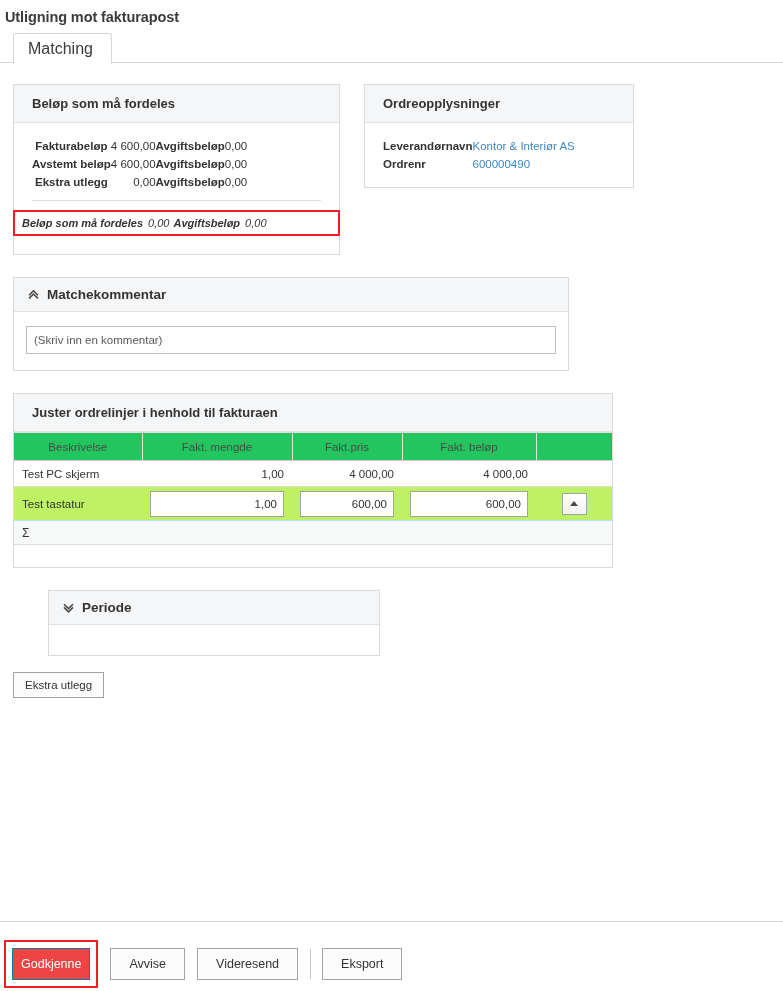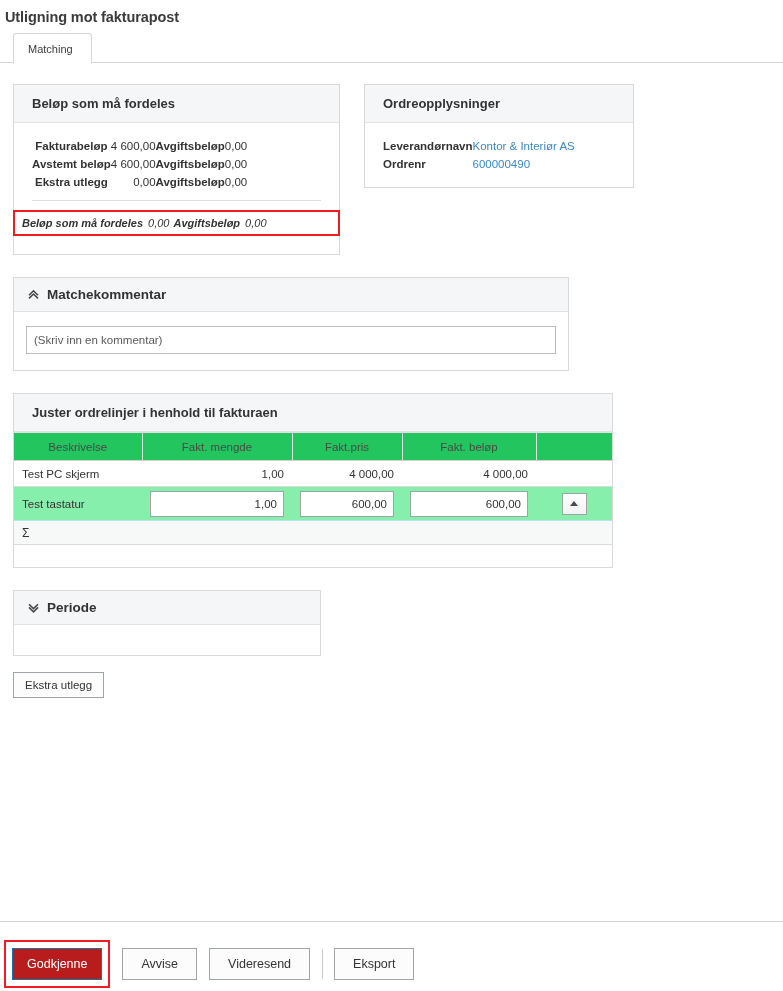--- a/index.html
+++ b/index.html
@@ -26,21 +26,21 @@
     position: relative;
     margin-top: 8px;
     height: 30px;
     border-bottom: 1px solid #d6d6d6;
   }
   .tab {
     position: absolute;
     left: 13px; top: 0;
     height: 31px;
     padding: 6px 18px 0 14px;
-    font-size: 11px;
+    font-size: 16px;
     color: #3b3b3b;
     background: #ffffff;
     border: 1px solid #d6d6d6;
     border-bottom: 1px solid #ffffff;
     border-radius: 3px 3px 0 0;
     line-height: 18px;
   }
 
   
   .content {
@@ -150,21 +150,21 @@
     font-size: 11.5px;
   }
   table.lines th:last-child { border-right: none; }
   table.lines td {
     border-bottom: 1px solid #dcdcdc;
     height: 26px;
     padding: 0 8px;
     color: #333333;
   }
   td.num { text-align: right; }
-  tr.row-sel td { background: #86efac; border-bottom: 1px solid #b3e4f4; }
+  tr.row-sel td { background: #bef264; border-bottom: 1px solid #b3e4f4; }
   tr.row-sel td { height: 34px; }
   tr.row-sum td {
     background: #f7f8f8;
     border-bottom: 1px solid #dcdcdc;
     height: 24px;
     font-size: 12px;
   }
   tr.row-blank td { background: #ffffff; border-bottom: none; height: 22px; }
 
   .cellinput {
@@ -187,21 +187,21 @@
     cursor: default;
   }
   .spin-btn .tri {
     width: 0; height: 0;
     border-left: 4px solid transparent;
     border-right: 4px solid transparent;
     border-bottom: 5px solid #4a4a4a;
   }
 
   
-  .panel-period { margin-top: 22px; width: 308px; }
+  .panel-period { margin-top: 22px; width: 332px; margin-left: 35px; }
   .period-body { height: 30px; }
 
   
   .btn-extra {
     margin-top: 16px;
     display: inline-block;
     border: 1px solid #9fa4a8;
     background: #fcfcfc;
     font-size: 11.5px;
     color: #333333;
@@ -226,24 +226,24 @@
     font-family: "Liberation Sans", sans-serif;
     font-size: 12.5px;
     border: 1px solid #9fa4a8;
     background: #fcfcfc;
     color: #333333;
     padding: 8px 18px;
     margin-right: 12px;
     white-space: nowrap;
   }
   .btn-primary {
-    background: #b91c1c;
+    background: #ef4444;
     border: 1px solid #0f78a8;
     color: #ffffff;
-    padding: 8px 14px;
+    padding: 8px 8px;
     margin: 0;
     text-align: right;
   }
   .primary-wrap {
     border: 2px solid #ee1c25;
     padding: 6px;
     margin-right: 12px;
     margin-left: -9px;
     display: inline-block;
     background: #ffffff;

